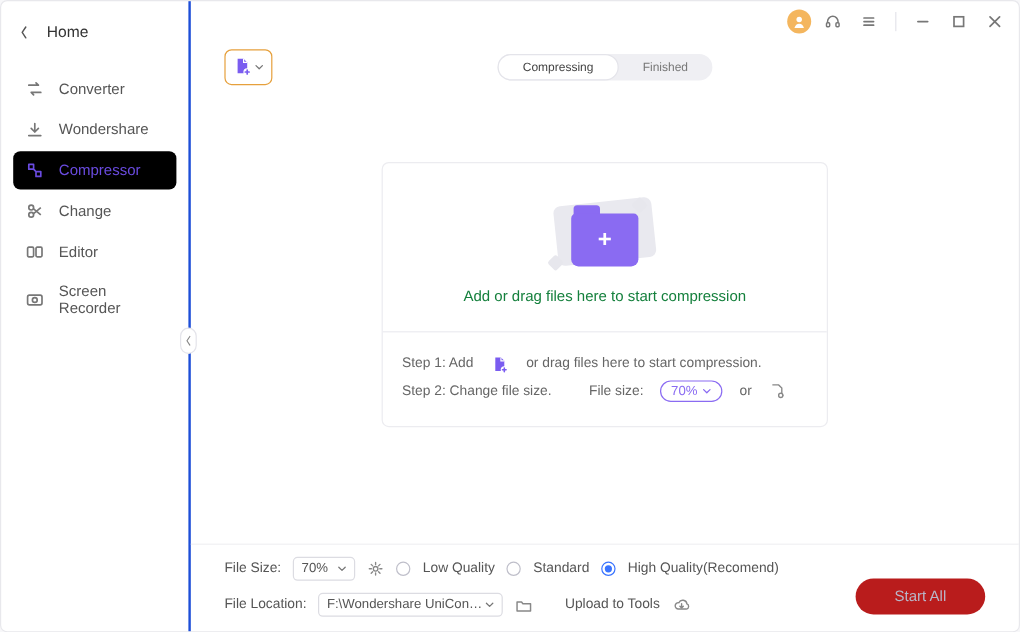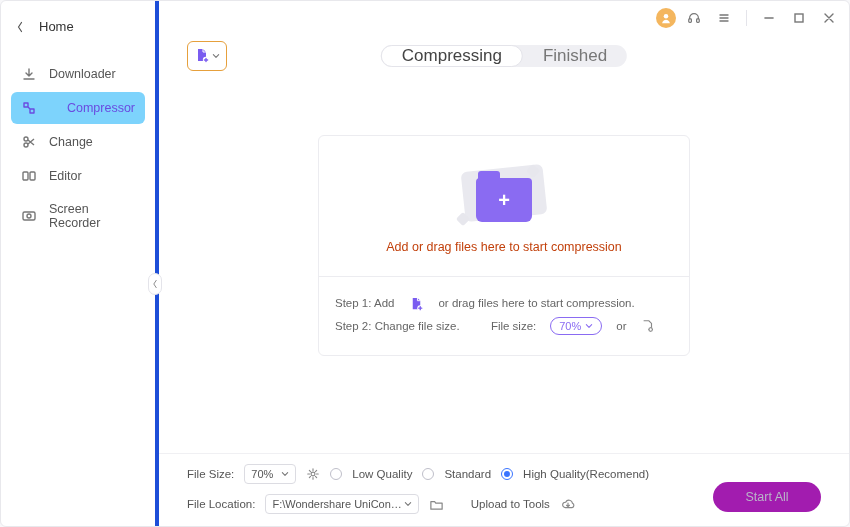--- a/index.html
+++ b/index.html
@@ -1,26 +1,26 @@
 <!DOCTYPE html>
 <html><head>
 <meta charset="utf-8">
 <style>
   * { box-sizing: border-box; margin: 0; padding: 0; }
   body { font-family: -apple-system, BlinkMacSystemFont, "Segoe UI", Arial, sans-serif; background: #f7f7f9; width: 850px; height: 527px; overflow: hidden; color: #333; font-size: 12px; }
   .app { display: flex; width: 850px; height: 527px; background: #fff; border: 1px solid #e8e8ec; border-radius: 6px; }
 
   
-  .sidebar { width: 158px; border-right: 4px solid #1d4ed8; padding: 12px 6px 12px 6px; position: relative; }
+  .sidebar { width: 158px; border-right: 2px solid #1d4ed8; padding: 12px 6px 12px 6px; position: relative; }
   .home-row { display: flex; align-items: center; gap: 14px; padding: 6px 8px; margin-bottom: 18px; }
   .home-row .chevron { width: 10px; height: 10px; display: inline-flex; align-items: center; justify-content: center; color: #555; }
   .home-row .chevron svg { width: 8px; height: 12px; }
   .home-label { font-size: 13px; color: #333; }
   .nav-item { display: flex; align-items: center; gap: 12px; padding: 8px 10px; margin: 2px 4px; border-radius: 6px; color: #555; cursor: pointer; }
-  .nav-item.active { background: #7dd3fc; color: #6a4be0; justify-content: space-between; }
+  .nav-item.active { background: #000000; color: #6a4be0; }
   .nav-item .icon { width: 16px; height: 16px; display: inline-flex; align-items: center; justify-content: center; color: #777; position: relative; }
   .nav-item.active .icon { color: #6a4be0; }
   .nav-item .icon svg { width: 16px; height: 16px; }
   .nav-label { font-size: 12.5px; }
   .tools-badge { position: absolute; top: -1px; right: -2px; width: 5px; height: 5px; background: #e34d4d; border-radius: 50%; }
   .sidebar-collapser { position: absolute; right: -7px; top: 272px; width: 14px; height: 22px; border: 1px solid #e4e4ea; background: #fff; border-radius: 7px; display: flex; align-items: center; justify-content: center; cursor: pointer; }
   .sidebar-collapser svg { width: 6px; height: 10px; color: #888; }
 
   
   .main { flex: 1; display: flex; flex-direction: column; }
@@ -31,35 +31,35 @@
   .tb-divider { width: 1px; height: 16px; background: #e4e4ea; margin: 0 4px; }
 
   
   .toolbar { display: flex; align-items: center; gap: 16px; padding: 10px 28px 4px 28px; position: relative; }
   .add-btn { width: 40px; height: 30px; border: 1.5px solid #e6a03c; border-radius: 6px; background: #fff; display: flex; align-items: center; justify-content: center; gap: 2px; cursor: pointer; }
   .add-btn .primary-glyph { color: #7a5cf0; position: relative; }
   .add-btn .primary-glyph svg { width: 16px; height: 16px; }
   .add-btn .caret { color: #777; }
   .add-btn .caret svg { width: 8px; height: 8px; }
   .tabs { position: absolute; left: 50%; transform: translateX(-50%); display: flex; background: #efeff3; border-radius: 14px; height: 22px; }
-  .tab { padding: 0 20px; height: 22px; display: flex; align-items: center; font-size: 17px; color: #777; cursor: pointer; border-radius: 14px; }
+  .tab { padding: 0 20px; height: 22px; display: flex; align-items: center; font-size: 10px; color: #777; cursor: pointer; border-radius: 14px; }
   .tab.active { background: #fff; border: 1px solid #e4e4ea; color: #444; }
 
   
   .drop-area { margin: 60px auto 0; width: 372px; border: 1px solid #ececf0; border-radius: 6px; }
   .drop-top { display: flex; flex-direction: column; align-items: center; padding: 24px 20px 22px; }
   .folder-glyph { width: 96px; height: 70px; position: relative; margin-bottom: 10px; display: flex; align-items: center; justify-content: center; }
   .folder-back { position: absolute; width: 82px; height: 50px; background: #e9e9ef; border-radius: 6px; top: 8px; left: 7px; transform: rotate(-6deg); }
   .folder-front { position: absolute; width: 56px; height: 44px; background: #8a6bf2; border-radius: 4px 4px 6px 6px; top: 18px; left: 20px; display: flex; align-items: center; justify-content: center; }
   .folder-tab { position: absolute; width: 22px; height: 9px; background: #8a6bf2; border-radius: 3px 3px 0 0; top: 11px; left: 22px; }
   .folder-plus { color: #fff; font-size: 20px; font-weight: 600; }
   .sparkle { position: absolute; width: 10px; height: 10px; background: #e7e7ed; transform: rotate(45deg); border-radius: 2px; }
   .sp1 { top: 6px; right: 14px; }
   .sp2 { bottom: 6px; left: 2px; }
-  .drop-caption { font-size: 12.5px; color: #c2410c; }
+  .drop-caption { font-size: 12.5px; color: #15803d; }
   .drop-steps { border-top: 1px solid #ececf0; padding: 12px 16px 14px; font-size: 11.5px; color: #666; }
   .step-row { display: flex; align-items: center; gap: 14px; margin: 6px 0; flex-wrap: wrap; }
   .step-row .mini-icon { display: inline-flex; width: 16px; height: 16px; align-items: center; justify-content: center; color: #7a5cf0; }
   .step-row .mini-icon svg { width: 15px; height: 15px; }
   .size-pill { border: 1px solid #8a6bf2; color: #8a6bf2; border-radius: 10px; height: 18px; padding: 0 8px; display: inline-flex; align-items: center; gap: 4px; font-size: 11px; cursor: pointer; }
   .size-pill svg { width: 8px; height: 8px; }
   .settings-mini { color: #888; display: inline-flex; }
   .settings-mini svg { width: 14px; height: 14px; }
 
   
@@ -74,21 +74,21 @@
   .radio.checked { border-color: #3a74ff; }
   .radio .dot { width: 6px; height: 6px; background: #3a74ff; border-radius: 50%; display: none; }
   .radio.checked .dot { display: block; }
   .loc-select { border: 1px solid #dcdce2; border-radius: 4px; height: 20px; width: 154px; padding: 0 6px; display: inline-flex; align-items: center; justify-content: space-between; font-size: 11px; color: #555; cursor: pointer; }
   .loc-select span { white-space: nowrap; overflow: hidden; text-overflow: ellipsis; }
   .loc-select svg { width: 8px; height: 8px; color: #777; flex-shrink: 0; }
   .folder-open { color: #888; display: inline-flex; cursor: pointer; }
   .folder-open svg { width: 15px; height: 15px; }
   .cloud-icon { color: #888; display: inline-flex; }
   .cloud-icon svg { width: 16px; height: 16px; }
-  .start-all { position: absolute; right: 28px; bottom: 14px; width: 108px; height: 30px; border-radius: 16px; background: #a21caf; color: #b9b6c8; display: flex; align-items: center; justify-content: center; font-size: 12.5px; cursor: not-allowed; }
+  .start-all { position: absolute; right: 28px; bottom: 14px; width: 108px; height: 30px; border-radius: 16px; background: #b91c1c; color: #b9b6c8; display: flex; align-items: center; justify-content: center; font-size: 12.5px; cursor: not-allowed; }
 </style>
 </head>
 <body>
 
 <svg width="0" height="0" style="position:absolute">
   <defs>
     <symbol id="chev-left" viewBox="0 0 10 16">
         <path d="M7 2 L3 8 L7 14" fill="none" stroke="currentColor" stroke-width="1.6" stroke-linecap="round" stroke-linejoin="round"></path>
       </symbol>
     <symbol id="chev-down" viewBox="0 0 12 8">
@@ -180,24 +180,32 @@
           <svg>
             <use href="#chev-left"></use>
           </svg>
         </span>
       <span class="home-label">Home</span>
     </div>
 
     <div class="nav-item">
       <span class="icon">
           <svg>
+            <use href="#swap"></use>
+          </svg>
+        </span>
+      <span class="nav-label">Converter</span>
+    </div>
+    <div class="nav-item">
+      <span class="icon">
+          <svg>
             <use href="#download"></use>
           </svg>
         </span>
-      <span class="nav-label">Downloader</span>
+      <span class="nav-label">Wondershare</span>
     </div>
     <div class="nav-item active">
       <span class="icon">
           <svg>
             <use href="#compress"></use>
           </svg>
         </span>
       <span class="nav-label">Compressor</span>
     </div>
     <div class="nav-item">

